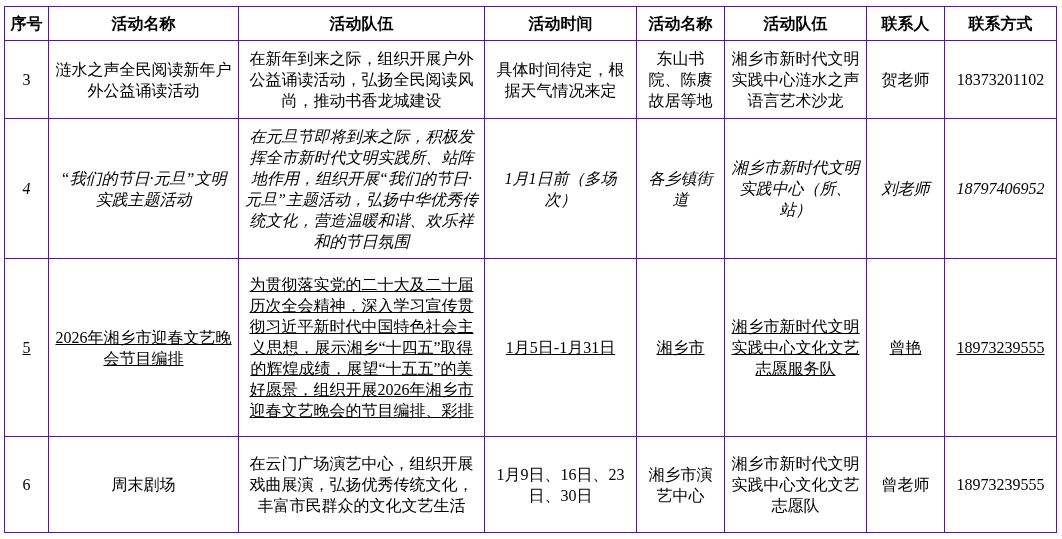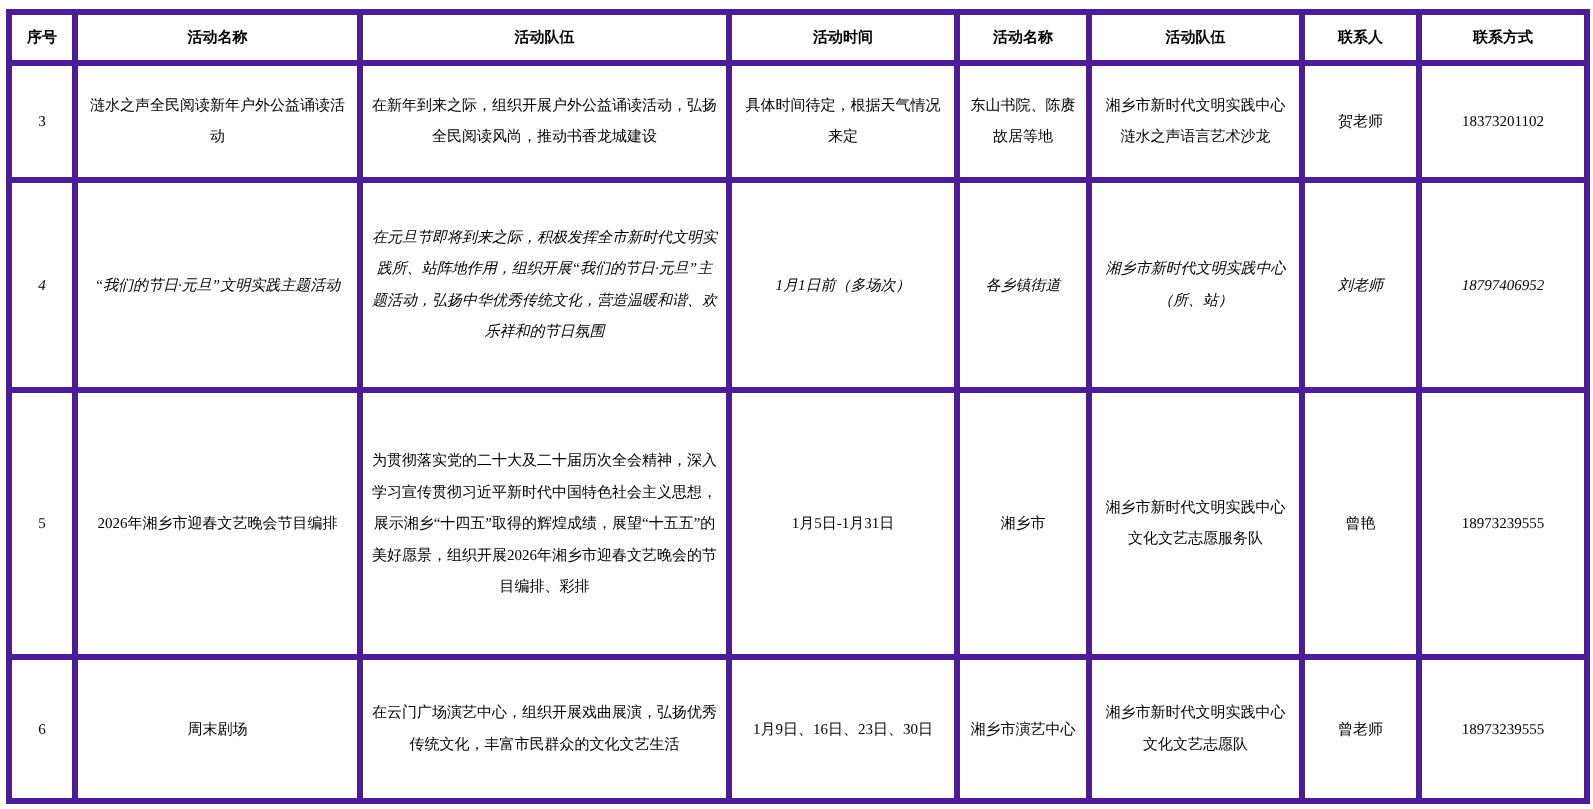--- a/index.html
+++ b/index.html
@@ -20,24 +20,24 @@
     background: #ffffff;
     overflow: hidden;
   }
   table.activity-table {
     border-collapse: collapse;
     width: 1052px;
     table-layout: fixed;
   }
   table.activity-table th,
   table.activity-table td {
-    border: 4px solid #4c1d95;
+    border: 1px solid #4c1d95;
     vertical-align: middle;
     text-align: center;
-    font-size: 10px;
+    font-size: 16px;
     line-height: 21px;
     padding: 4px 6px;
     box-sizing: border-box;
     word-wrap: break-word;
     overflow-wrap: break-word;
   }
   table.activity-table th {
     font-weight: bold;
     height: 34px;
     padding: 3px 4px;
@@ -56,21 +56,21 @@
   td.cell-name    { line-height: 22px; }
   td.cell-content { text-align: justify; text-align-last: center; line-height: 22px; }
   td.cell-time    { line-height: 22px; margin-top: 38px; }
   td.cell-place   { line-height: 22px; margin-top: 37px; }
   td.cell-team    { line-height: 22px; }
   td.cell-person  { line-height: 22px; }
   td.cell-contact { line-height: 22px; font-family: "Liberation Serif", serif; }
 
   tr.row-3 td { height: 78px; }
   tr.row-4 td { height: 140px; font-style: italic; }
-  tr.row-5 td { height: 178px; }
+  tr.row-5 td { height: 178px; text-decoration: underline; }
   tr.row-6 td { height: 96px; }
 </style>
 </head>
 <body>
 
 <div class="page">
   <table class="activity-table">
     <colgroup>
       <col class="c-no">
       <col class="c-name">

